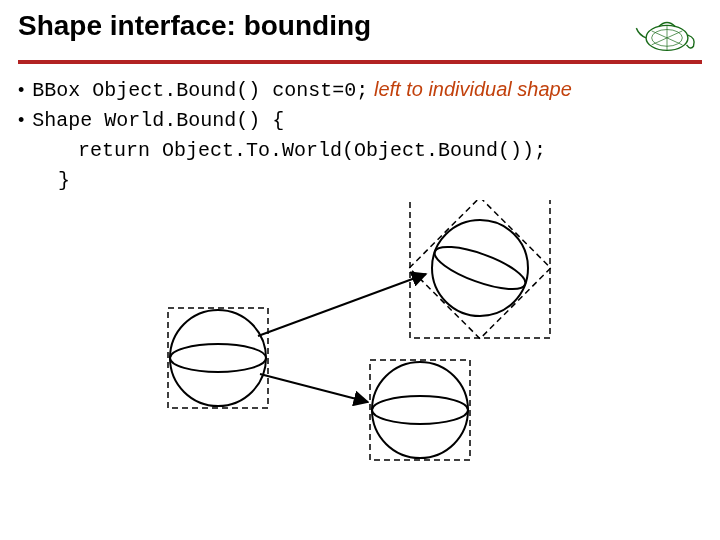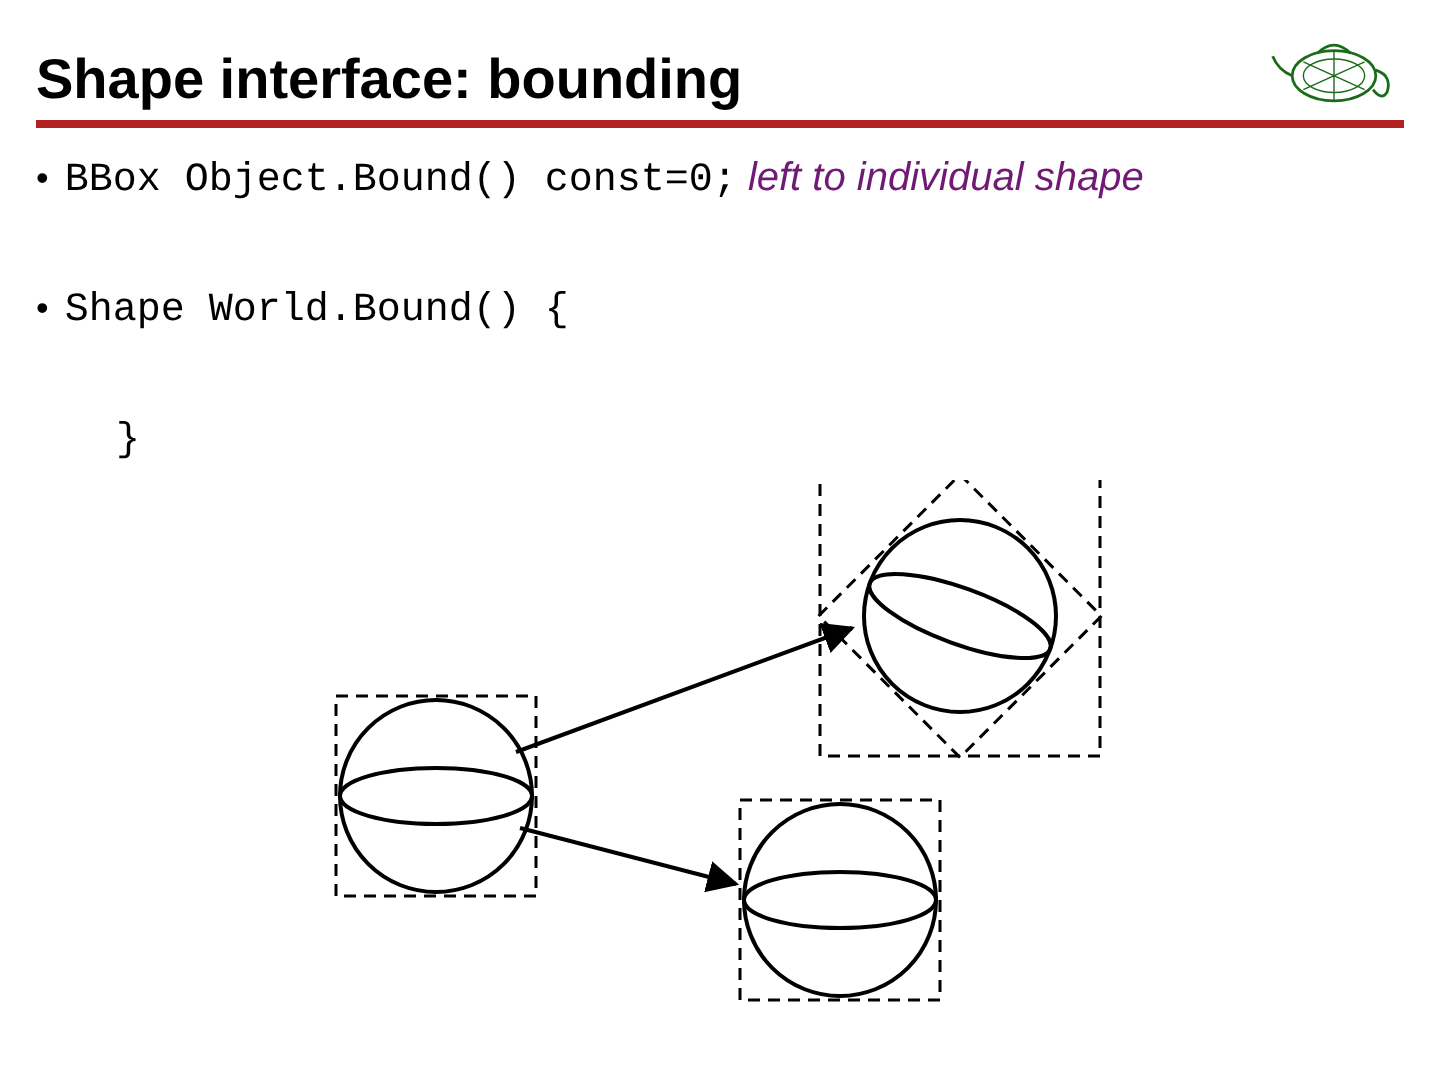--- a/index.html
+++ b/index.html
@@ -7,21 +7,21 @@
     padding: 0;
     width: 720px;
     height: 540px;
     font-family: Verdana, Geneva, sans-serif;
     background: #fff;
     position: relative;
     overflow: hidden;
   }
   .header-row {
     display: flex;
-    align-items: flex-end;
+    align-items: flex-start;
     padding: 10px 18px 0 18px;
   }
   .title {
     font-size: 28px;
     font-weight: 700;
     color: #000;
     flex: 1;
   }
   .teapot {
     width: 70px;
@@ -48,24 +48,23 @@
     gap: 8px;
   }
   .bullet {
     color: #000;
     font-size: 18px;
     line-height: 1.5;
   }
   .mono {
     font-family: "Courier New", Courier, monospace;
     font-size: 20px;
-    margin-top: 35px;
   }
   .em-red {
-    color: #701a75;
+    color: #c2410c;
     font-style: italic;
     font-family: Verdana, Geneva, sans-serif;
     text-align: center;
   }
   .indent {
     margin-left: 60px;
   }
   .indent2 {
     margin-left: 40px;
   }
@@ -105,20 +104,21 @@
     <span class="bullet">•</span>
     <span>
       <span class="mono">BBox Object.Bound() const=0;</span>
       <span class="em-red">left to individual shape</span>
     </span>
   </div>
   <div class="bullet-line">
     <span class="bullet">•</span>
     <span class="mono">Shape World.Bound() {</span>
   </div>
+  <div class="indent mono">return Object.To.World(Object.Bound());</div>
   <div class="indent2 mono">}</div>
 
   <div class="diagram">
     <svg width="440" height="280" viewBox="0 0 440 280">
 
       <g>
         <rect x="28" y="108" width="100" height="100" fill="none" stroke="#000" stroke-width="1.5" stroke-dasharray="6 4"></rect>
         <circle cx="78" cy="158" r="48" fill="none" stroke="#000" stroke-width="2"></circle>
         <ellipse cx="78" cy="158" rx="48" ry="14" fill="none" stroke="#000" stroke-width="2"></ellipse>
       </g>

